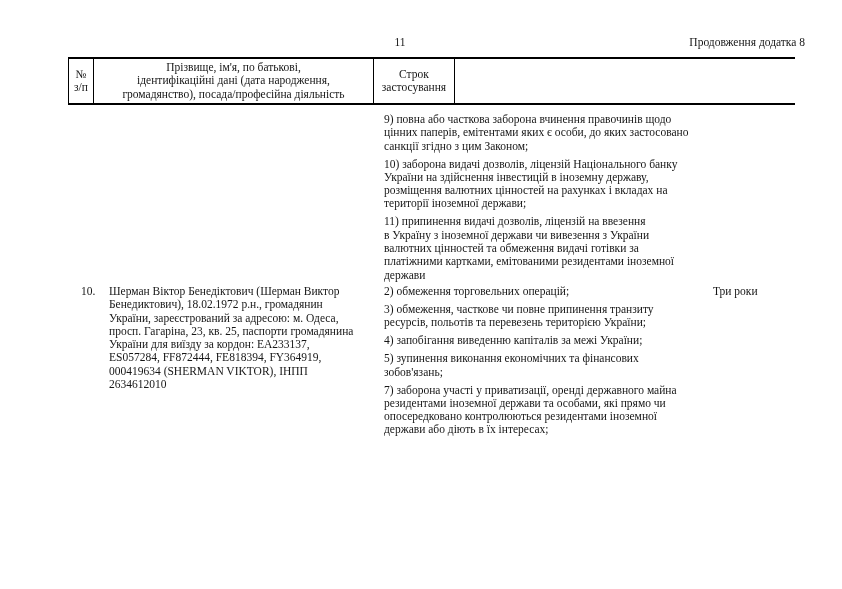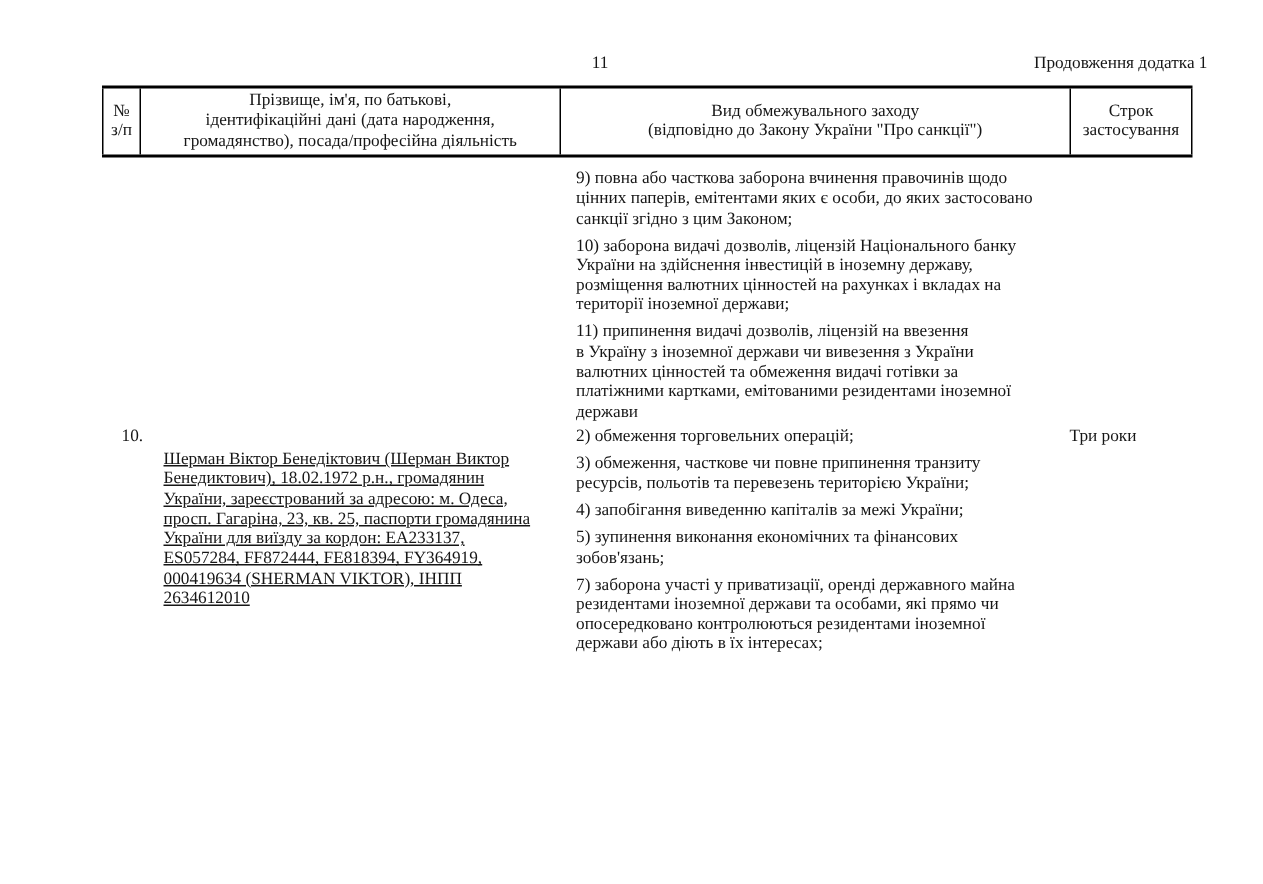--- a/index.html
+++ b/index.html
@@ -39,44 +39,42 @@
     border-right:1px solid #000;
     padding:1px 2px;
   }
   .col-num     { width:26px;  border-left:1px solid #000; }
   .col-name    { width:280px; }
   .col-measures{ width:340px; }
   .col-term    { width:81px; }
   
   .cont-measures { position:absolute; left:384px; top:113px; }
   .row-num       { position:absolute; left:81px;  top:285px; white-space:pre; }
-  .row-name      { position:absolute; left:109px; top:300px; white-space:pre;text-decoration:underline; }
+  .row-name      { position:absolute; left:109px; top:285px; white-space:pre; }
   .row-measures  { position:absolute; left:384px; top:285px; }
   .row-term      { position:absolute; left:713px; top:285px; width:82px; text-align:left; white-space:pre; }
   .cont-measures p, .row-measures p {
     margin:0 0 4.7px 0;
     white-space:pre;
   }
 </style>
 </head>
 <body>
 
 <div class="page">
 
   <div class="page-num">11</div>
-  <div class="continuation">Продовження додатка 1</div>
+  <div class="continuation">Продовження додатка 8</div>
 
   <div class="thead">
     <div class="th col-num">№
 з/п</div>
     <div class="th col-name">Прізвище, ім'я, по батькові,
 ідентифікаційні дані (дата народження,
 громадянство), посада/професійна діяльність</div>
-    <div class="th col-measures">Вид обмежувального заходу
-(відповідно до Закону України "Про санкції")</div>
     <div class="th col-term">Строк
 застосування</div>
   </div>
 
   <div class="cont-measures">
       <p>9) повна або часткова заборона вчинення правочинів щодо
 цінних паперів, емітентами яких є особи, до яких застосовано
 санкції згідно з цим Законом;</p>
       <p>10) заборона видачі дозволів, ліцензій Національного банку
 України на здійснення інвестицій в іноземну державу,

